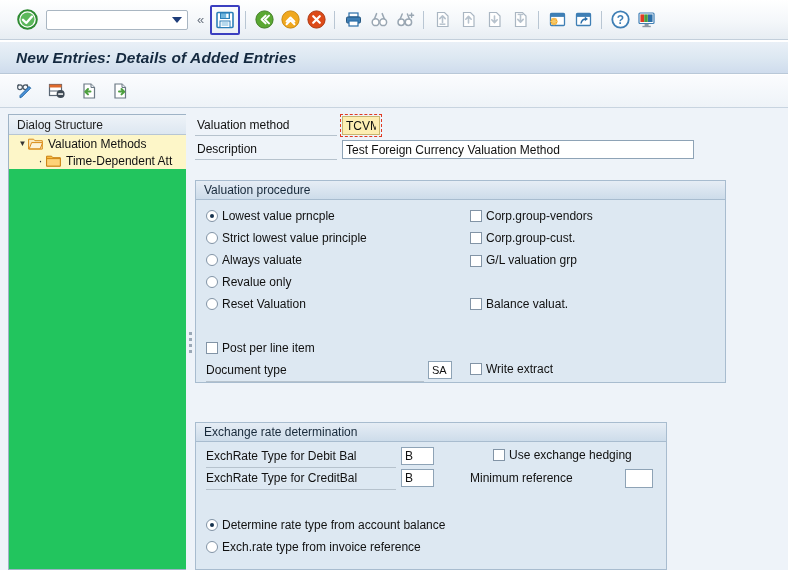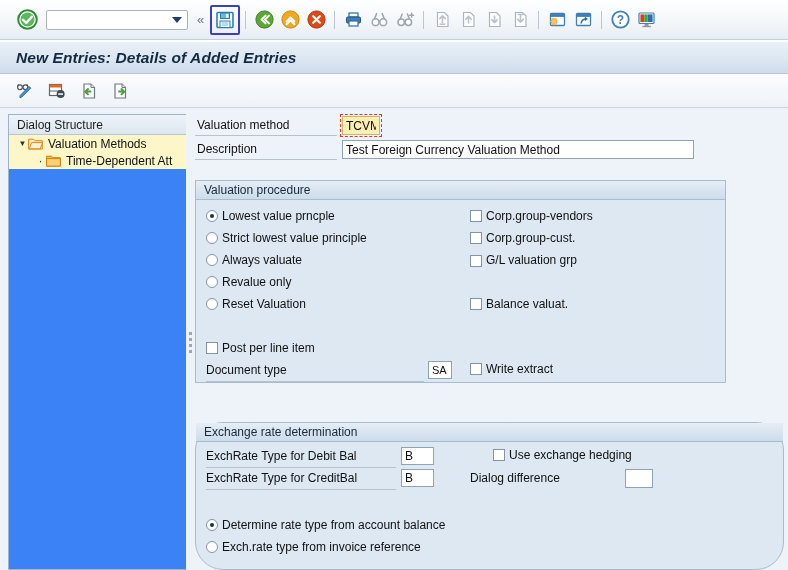--- a/index.html
+++ b/index.html
@@ -72,21 +72,21 @@
 
   
   .body {
     position: absolute; left: 0; top: 108px; width: 788px; height: 462px;
     background: #eef3f9;
   }
 
   
   .treepane {
     position: absolute; left: 8px; top: 6px; width: 208px; height: 456px;
-    background: #3b82f6; border: 1px solid #9fb3c6;
+    background: #22c55e; border: 1px solid #9fb3c6;
   }
   .tree-header {
     height: 20px; background: linear-gradient(to bottom,#eef3f8,#dde7f1);
     border-bottom: 1px solid #b7c6d4;
     display: flex; align-items: center; padding-left: 8px;
     font-size: 12px; color: #1c1c1c;
   }
   .tree-row {
     height: 17px; display: flex; align-items: center;
     font-size: 12px; white-space: nowrap; overflow: hidden;
@@ -480,21 +480,21 @@
             <span>Balance valuat.</span>
           </div>
           <div class="opt" style="left:274px;top:162px;">
             <span class="chk"></span>
             <span>Write extract</span>
           </div>
 
         </div>
       </div>
 
-      <div class="group" style="left:0px;top:314px;width:589px;height:148px;border-radius:28px;">
+      <div class="group" style="left:0px;top:314px;width:472px;height:148px;">
         <div class="ghead">
           <span>Exchange rate determination</span>
         </div>
         <div class="gbody" style="height:128px;">
 
           <div style="position:absolute;left:10px;top:6px;width:240px;height:19px;">
             <span class="fld-label" style="top:1px;left:0;">ExchRate Type for Debit Bal</span>
             <span class="dotted-rule" style="left:0px;width:190px;bottom:-1px;"></span>
             <input class="sapinput" style="left: 195px; top: -1px; width: 33px; height: 18px;" value="B">
           </div>
@@ -504,21 +504,21 @@
             <span class="dotted-rule" style="left:0px;width:190px;bottom:-1px;"></span>
             <input class="sapinput" style="left: 195px; top: -1px; width: 33px; height: 18px;" value="B">
           </div>
 
           <div class="opt" style="left:274px;top:6px;padding-left:23px;">
             <span class="chk"></span>
             <span>Use exchange hedging</span>
           </div>
 
           <div style="position:absolute;left:274px;top:28px;width:220px;height:19px;">
-            <span class="fld-label" style="top:1px;left:0;">Dialog difference</span>
+            <span class="fld-label" style="top:1px;left:0;">Minimum reference</span>
             <input class="sapinput" style="left: 155px; top: -1px; width: 28px; height: 19px;" value="">
           </div>
 
           <div class="opt" style="left:10px;top:98px;">
             <span class="radio"></span>
             <span>Exch.rate type from invoice reference</span>
           </div>
           <div class="opt" style="left:10px;top:76px;">
             <span class="radio on"></span>
             <span>Determine rate type from account balance</span>

